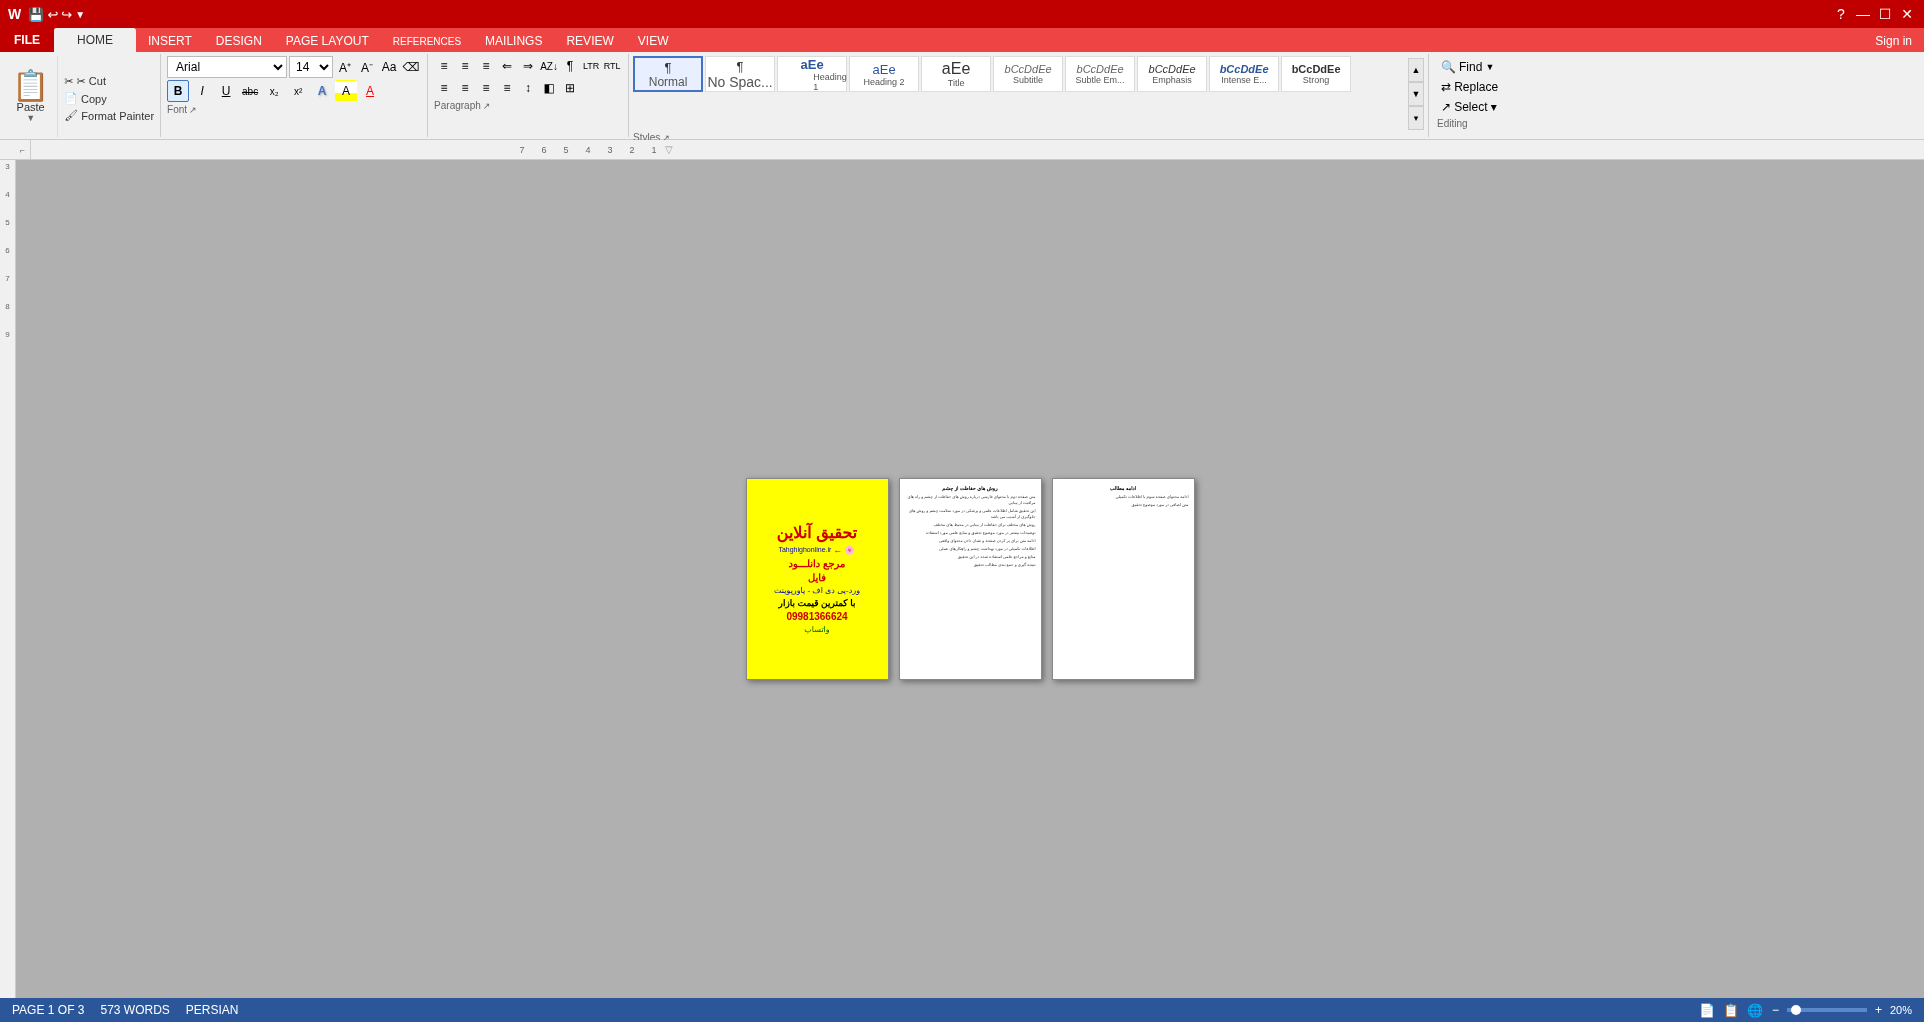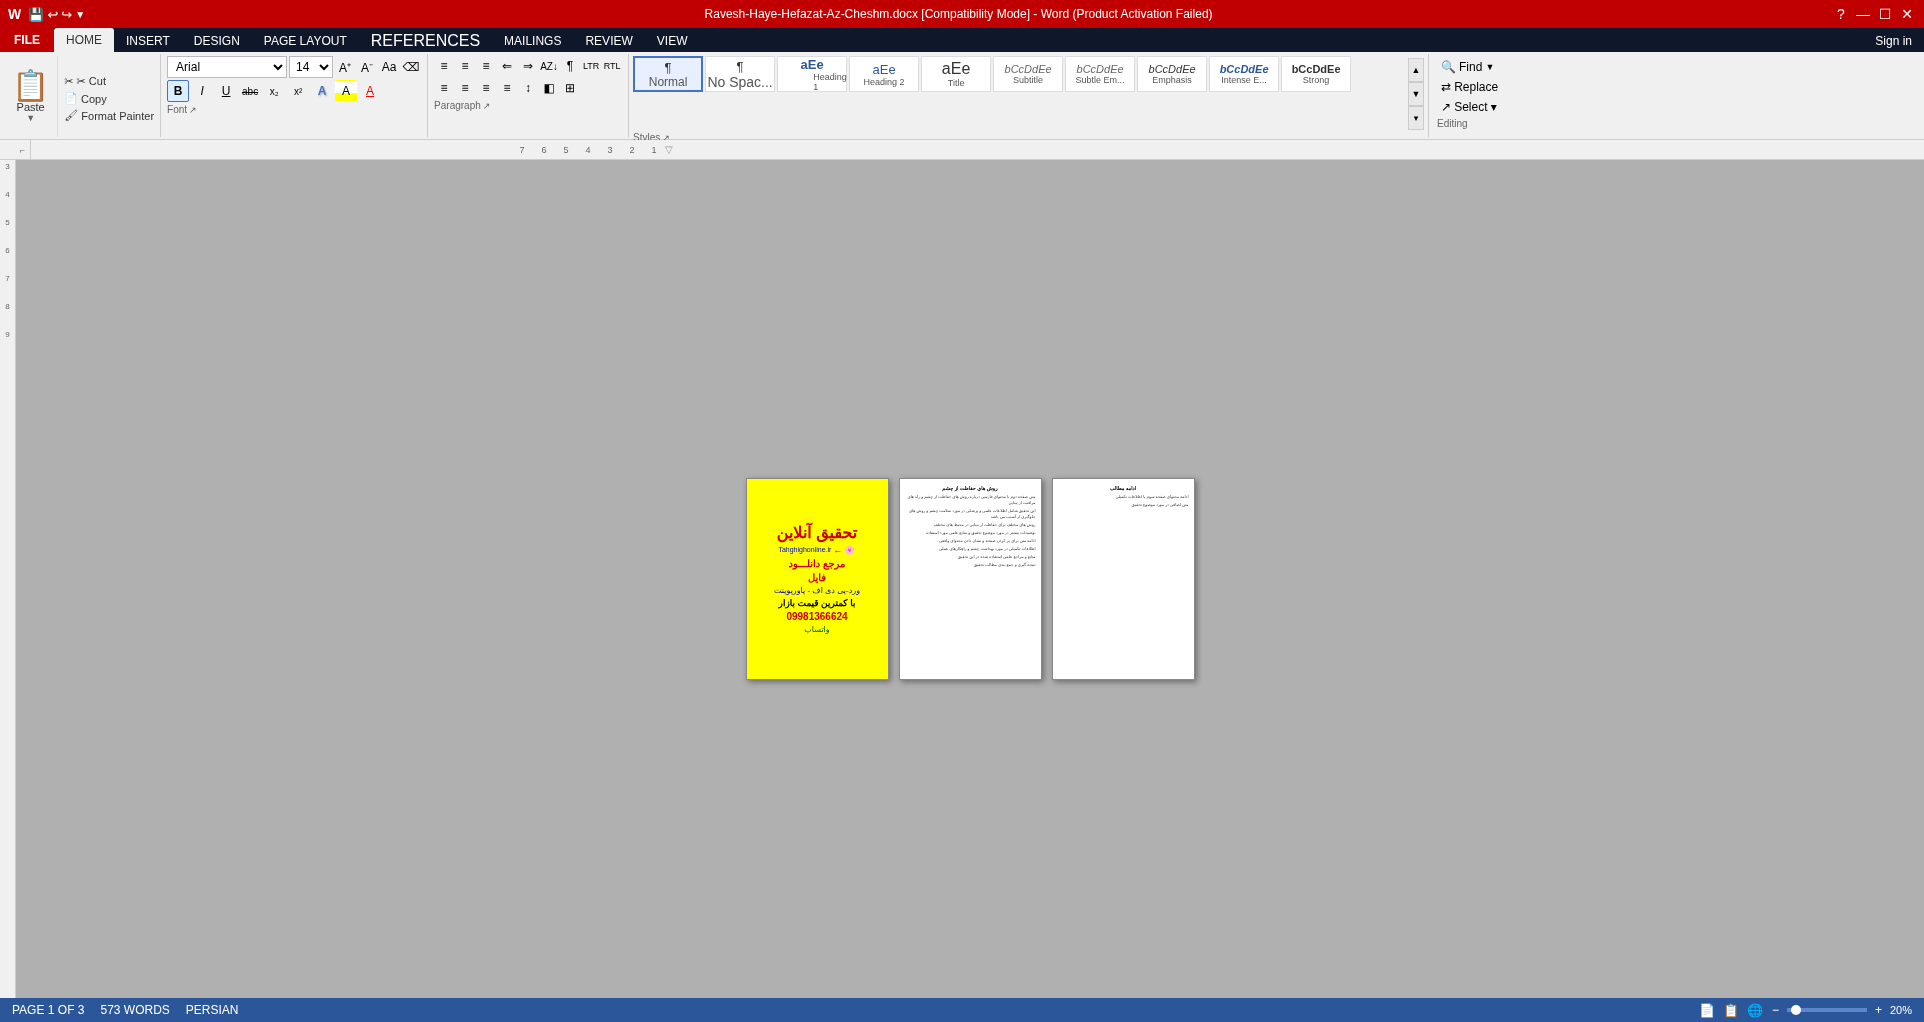--- a/index.html
+++ b/index.html
@@ -172,36 +172,35 @@
 <body>
 
 <div id="title-bar">
   <div style="display:flex;align-items:center;gap:3px;">
     <span style="color:white;font-weight:bold;font-size:14px;margin-right:4px;">W</span>
     <span style="font-size:13px;cursor:pointer;">💾</span>
     <span style="font-size:13px;cursor:pointer;">↩</span>
     <span style="font-size:13px;cursor:pointer;">↪</span>
     <span style="font-size:10px;cursor:pointer;">▼</span>
   </div>
-  <div class="title-text">Ravesh-Haye-Hefazat-Az-Cheshm.docx [Compatibility Mode] - Word (Product Activation Failed)</div>
   <div class="window-controls">
     <span>?</span>
     <span>—</span>
     <span>☐</span>
     <span>✕</span>
   </div>
 </div>
 
-<div id="ribbon-tabs" style="display:flex;align-items:flex-end;background:#0f172a;height:24px;">
+<div id="ribbon-tabs" style="display:flex;align-items:flex-end;background:#ef4444;height:24px;">
   <div style="background:#c00000;color:white;font-weight:bold;padding:0 14px;height:24px;display:flex;align-items:center;cursor:pointer;font-size:12px;">FILE</div>
-  <div style="background:#f0f0f0;color:#333;height:24px;padding:0 12px;display:flex;align-items:center;font-size:12px;cursor:pointer;border-top-left-radius:3px;border-top-right-radius:3px;">HOME</div>
+  <div style="background:#f0f0f0;color:#333;height:24px;padding:0 23px;display:flex;align-items:center;font-size:12px;cursor:pointer;border-top-left-radius:3px;border-top-right-radius:3px;">HOME</div>
   <div style="color:white;height:22px;padding:0 12px;display:flex;align-items:center;font-size:12px;cursor:pointer;">INSERT</div>
   <div style="color:white;height:22px;padding:0 12px;display:flex;align-items:center;font-size:12px;cursor:pointer;">DESIGN</div>
   <div style="color:white;height:22px;padding:0 12px;display:flex;align-items:center;font-size:12px;cursor:pointer;">PAGE LAYOUT</div>
-  <div style="color:white;height:22px;padding:0 12px;display:flex;align-items:center;font-size:16px;cursor:pointer;margin-top:20px;">REFERENCES</div>
+  <div style="color:white;height:22px;padding:0 12px;display:flex;align-items:center;font-size:10px;cursor:pointer;margin-top:20px;">REFERENCES</div>
   <div style="color:white;height:22px;padding:0 12px;display:flex;align-items:center;font-size:12px;cursor:pointer;">MAILINGS</div>
   <div style="color:white;height:22px;padding:0 12px;display:flex;align-items:center;font-size:12px;cursor:pointer;">REVIEW</div>
   <div style="color:white;height:22px;padding:0 12px;display:flex;align-items:center;font-size:12px;cursor:pointer;">VIEW</div>
   <div class="signin-btn">Sign in</div>
 </div>
 
 <div id="ribbon-toolbar">
 
   <div style="display:flex;align-items:stretch;border-right:1px solid #ccc;padding:2px 4px 0 4px;">
     <div style="display:flex;flex-direction:column;align-items:center;justify-content:center;padding:2px 8px 2px 4px;cursor:pointer;border-right:1px solid #ddd;margin-right:4px;">

